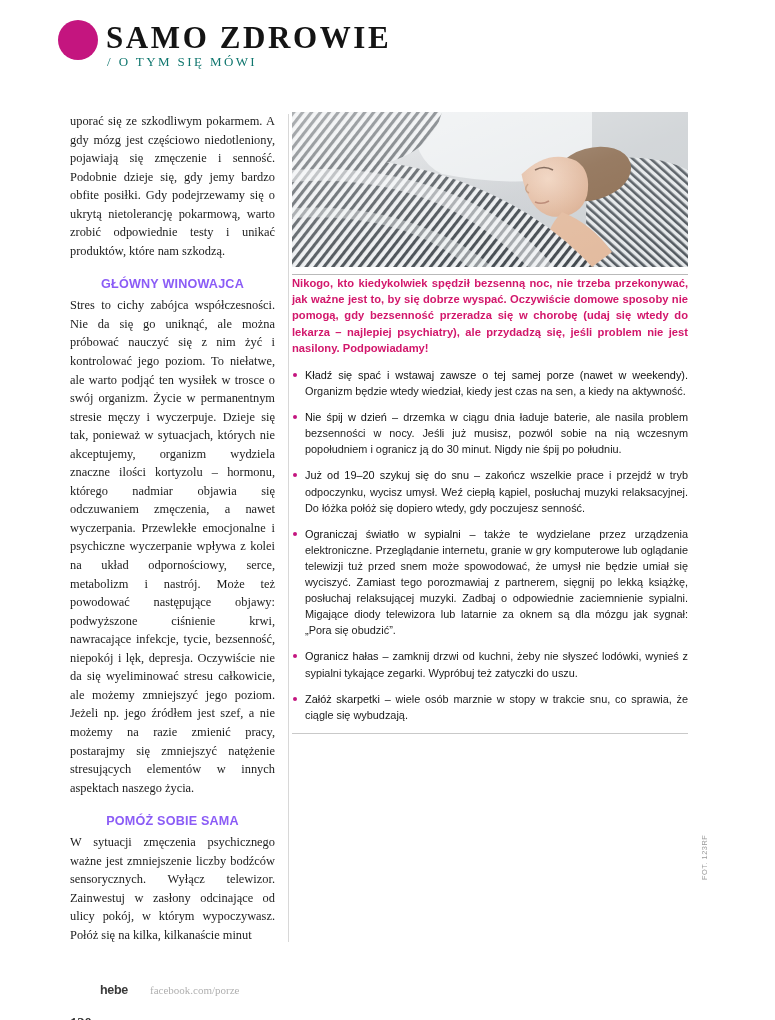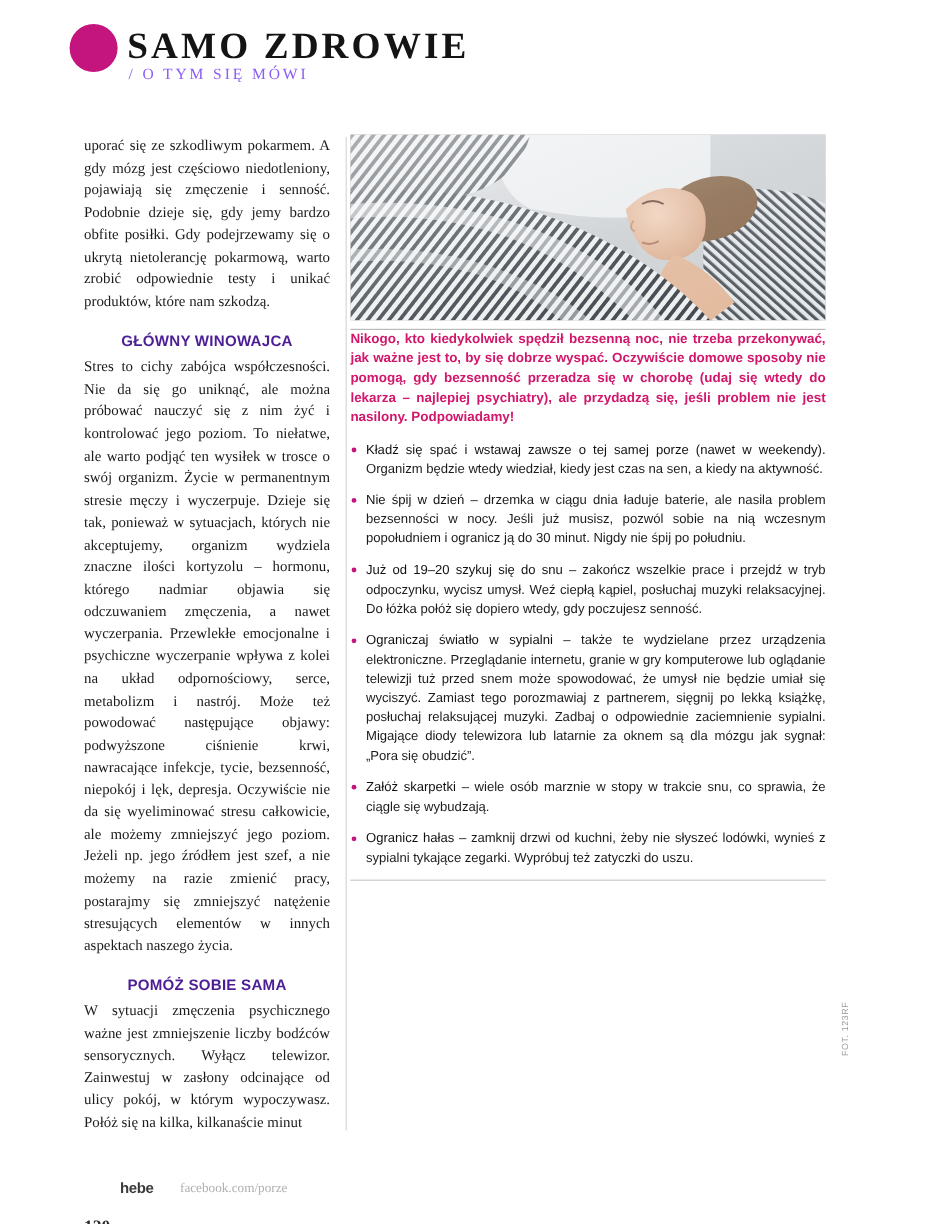--- a/index.html
+++ b/index.html
@@ -45,21 +45,21 @@
     color: #141414;
     white-space: nowrap;
   }
   .masthead-sub {
     position: absolute;
     left: 49px;
     top: 38px;
     font-family: "Liberation Serif", serif;
     font-size: 13px;
     letter-spacing: 2.4px;
-    color: #8b5cf6;
+    color: #0f766e;
     white-space: nowrap;
   }
 
   
   .content {
     position: absolute;
     left: 0;
     top: 112px;
     width: 708px;
     height: 830px;
@@ -94,21 +94,21 @@
     text-align: justify;
     color: #1b1b1b;
     margin: 0;
     hyphens: manual;
   }
   .sub-head {
     font-family: "Liberation Sans", sans-serif;
     font-weight: 700;
     font-size: 12.6px;
     letter-spacing: 0.2px;
-    color: #4c1d95;
+    color: #8b5cf6;
     text-align: center;
     margin: 17px 0 5px 0;
   }
 
   
   .photo {
     position: relative;
     width: 396px;
     height: 155px;
     overflow: hidden;
@@ -301,22 +301,22 @@
     <div class="rule-under-photo"></div>
 
 
     <p class="lead">Nikogo, kto kiedykolwiek spędził bezsenną noc, nie trzeba przekonywać, jak ważne jest to, by się dobrze wyspać. Oczywiście domowe sposoby nie pomogą, gdy bezsenność przeradza się w chorobę (udaj się wtedy do lekarza – najlepiej psychiatry), ale przydadzą się, jeśli problem nie jest nasilony. Podpowiadamy!</p>
 
     <div id="tips-list">
         <p class="tip"><span class="dot"></span><b>Kładź się spać i wstawaj zawsze o tej samej porze (nawet w weekendy).</b><span> Organizm będzie wtedy wiedział, kiedy jest czas na sen, a kiedy na aktywność.</span></p>
         <p class="tip"><span class="dot"></span><b>Nie śpij w dzień</b><span> – drzemka w ciągu dnia ładuje baterie, ale nasila problem bezsenności w nocy. Jeśli już musisz, pozwól sobie na nią wczesnym popołudniem i ogranicz ją do 30 minut. Nigdy nie śpij po południu.</span></p>
         <p class="tip"><span class="dot"></span><b>Już od 19–20 szykuj się do snu</b><span> – zakończ wszelkie prace i przejdź w tryb odpoczynku, wycisz umysł. Weź ciepłą kąpiel, posłuchaj muzyki relaksacyjnej. Do łóżka połóż się dopiero wtedy, gdy poczujesz senność.</span></p>
         <p class="tip"><span class="dot"></span><b>Ograniczaj światło w sypialni</b><span> – także te wydzielane przez urządzenia elektroniczne. Przeglądanie internetu, granie w gry komputerowe lub oglądanie telewizji tuż przed snem może spowodować, że umysł nie będzie umiał się wyciszyć. Zamiast tego porozmawiaj z partnerem, sięgnij po lekką książkę, posłuchaj relaksującej muzyki. Zadbaj o odpowiednie zaciemnienie sypialni. Migające diody telewizora lub latarnie za oknem są dla mózgu jak sygnał: „Pora się obudzić”.</span></p>
+        <p class="tip"><span class="dot"></span><b>Ogranicz hałas</b><span> – zamknij drzwi od kuchni, żeby nie słyszeć lodówki, wynieś z sypialni tykające zegarki. Wypróbuj też zatyczki do uszu.</span></p>
         <p class="tip"><span class="dot"></span><b>Załóż skarpetki</b><span> – wiele osób marznie w stopy w trakcie snu, co sprawia, że ciągle się wybudzają.</span></p>
-        <p class="tip"><span class="dot"></span><b>Ogranicz hałas</b><span> – zamknij drzwi od kuchni, żeby nie słyszeć lodówki, wynieś z sypialni tykające zegarki. Wypróbuj też zatyczki do uszu.</span></p>
       </div>
 
     <div class="tips-rule"></div>
   </div>
 </div>
 
 <div class="photo-credit">FOT. 123RF</div>
 
 <div class="footer">
   <span class="footer-page">120</span>

